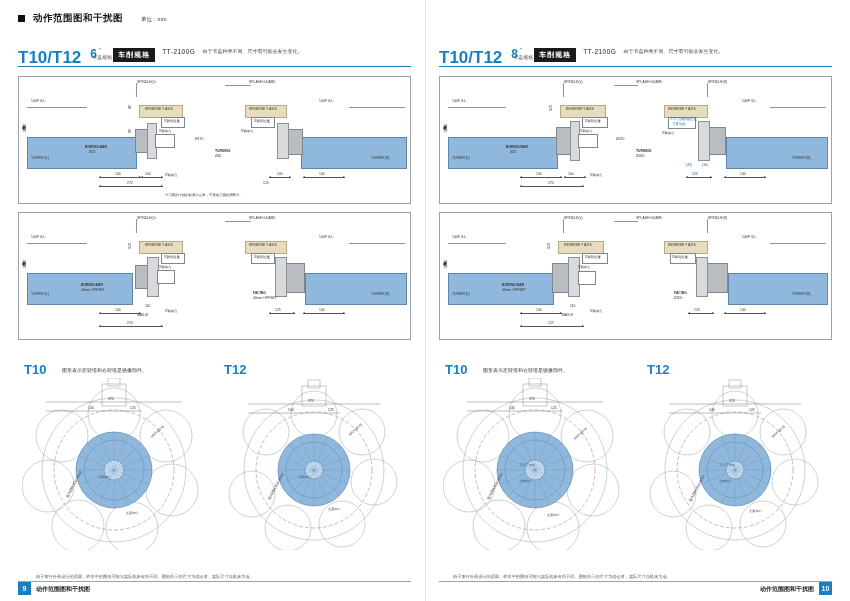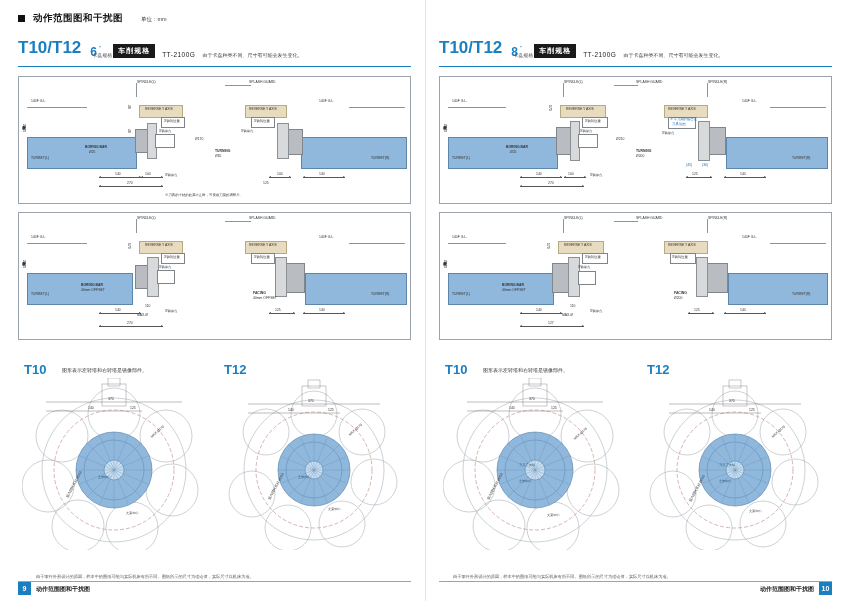--- a/index.html
+++ b/index.html
@@ -33,22 +33,22 @@
   }
   .doc-head .title{
     font-size:9.5px;font-weight:bold;letter-spacing:.5px;color:#111;
   }
   .doc-head .unit{
     font-size:5.5px;color:#444;margin-left:10px;position:relative;top:1px;
   }
 
   
   .sec-head{
-    position:absolute;left:0;right:0;top:32px;height:26px;
-    display:flex;align-items:flex-end;
+    position:absolute;left:0;right:0;top:48px;height:26px;
+    display:flex;align-items:flex-start;
   }
   .half.left .sec-head{left:18px;right:14px;}
   .half.right .sec-head{left:14px;right:18px;}
   .model{
     font-size:17px;color:#1a7fc1;font-weight:bold;letter-spacing:0px;
     font-family:"Liberation Sans", sans-serif;
   }
   .chuck{
     margin-left:9px;display:flex;align-items:flex-start;gap:2px;
   }

